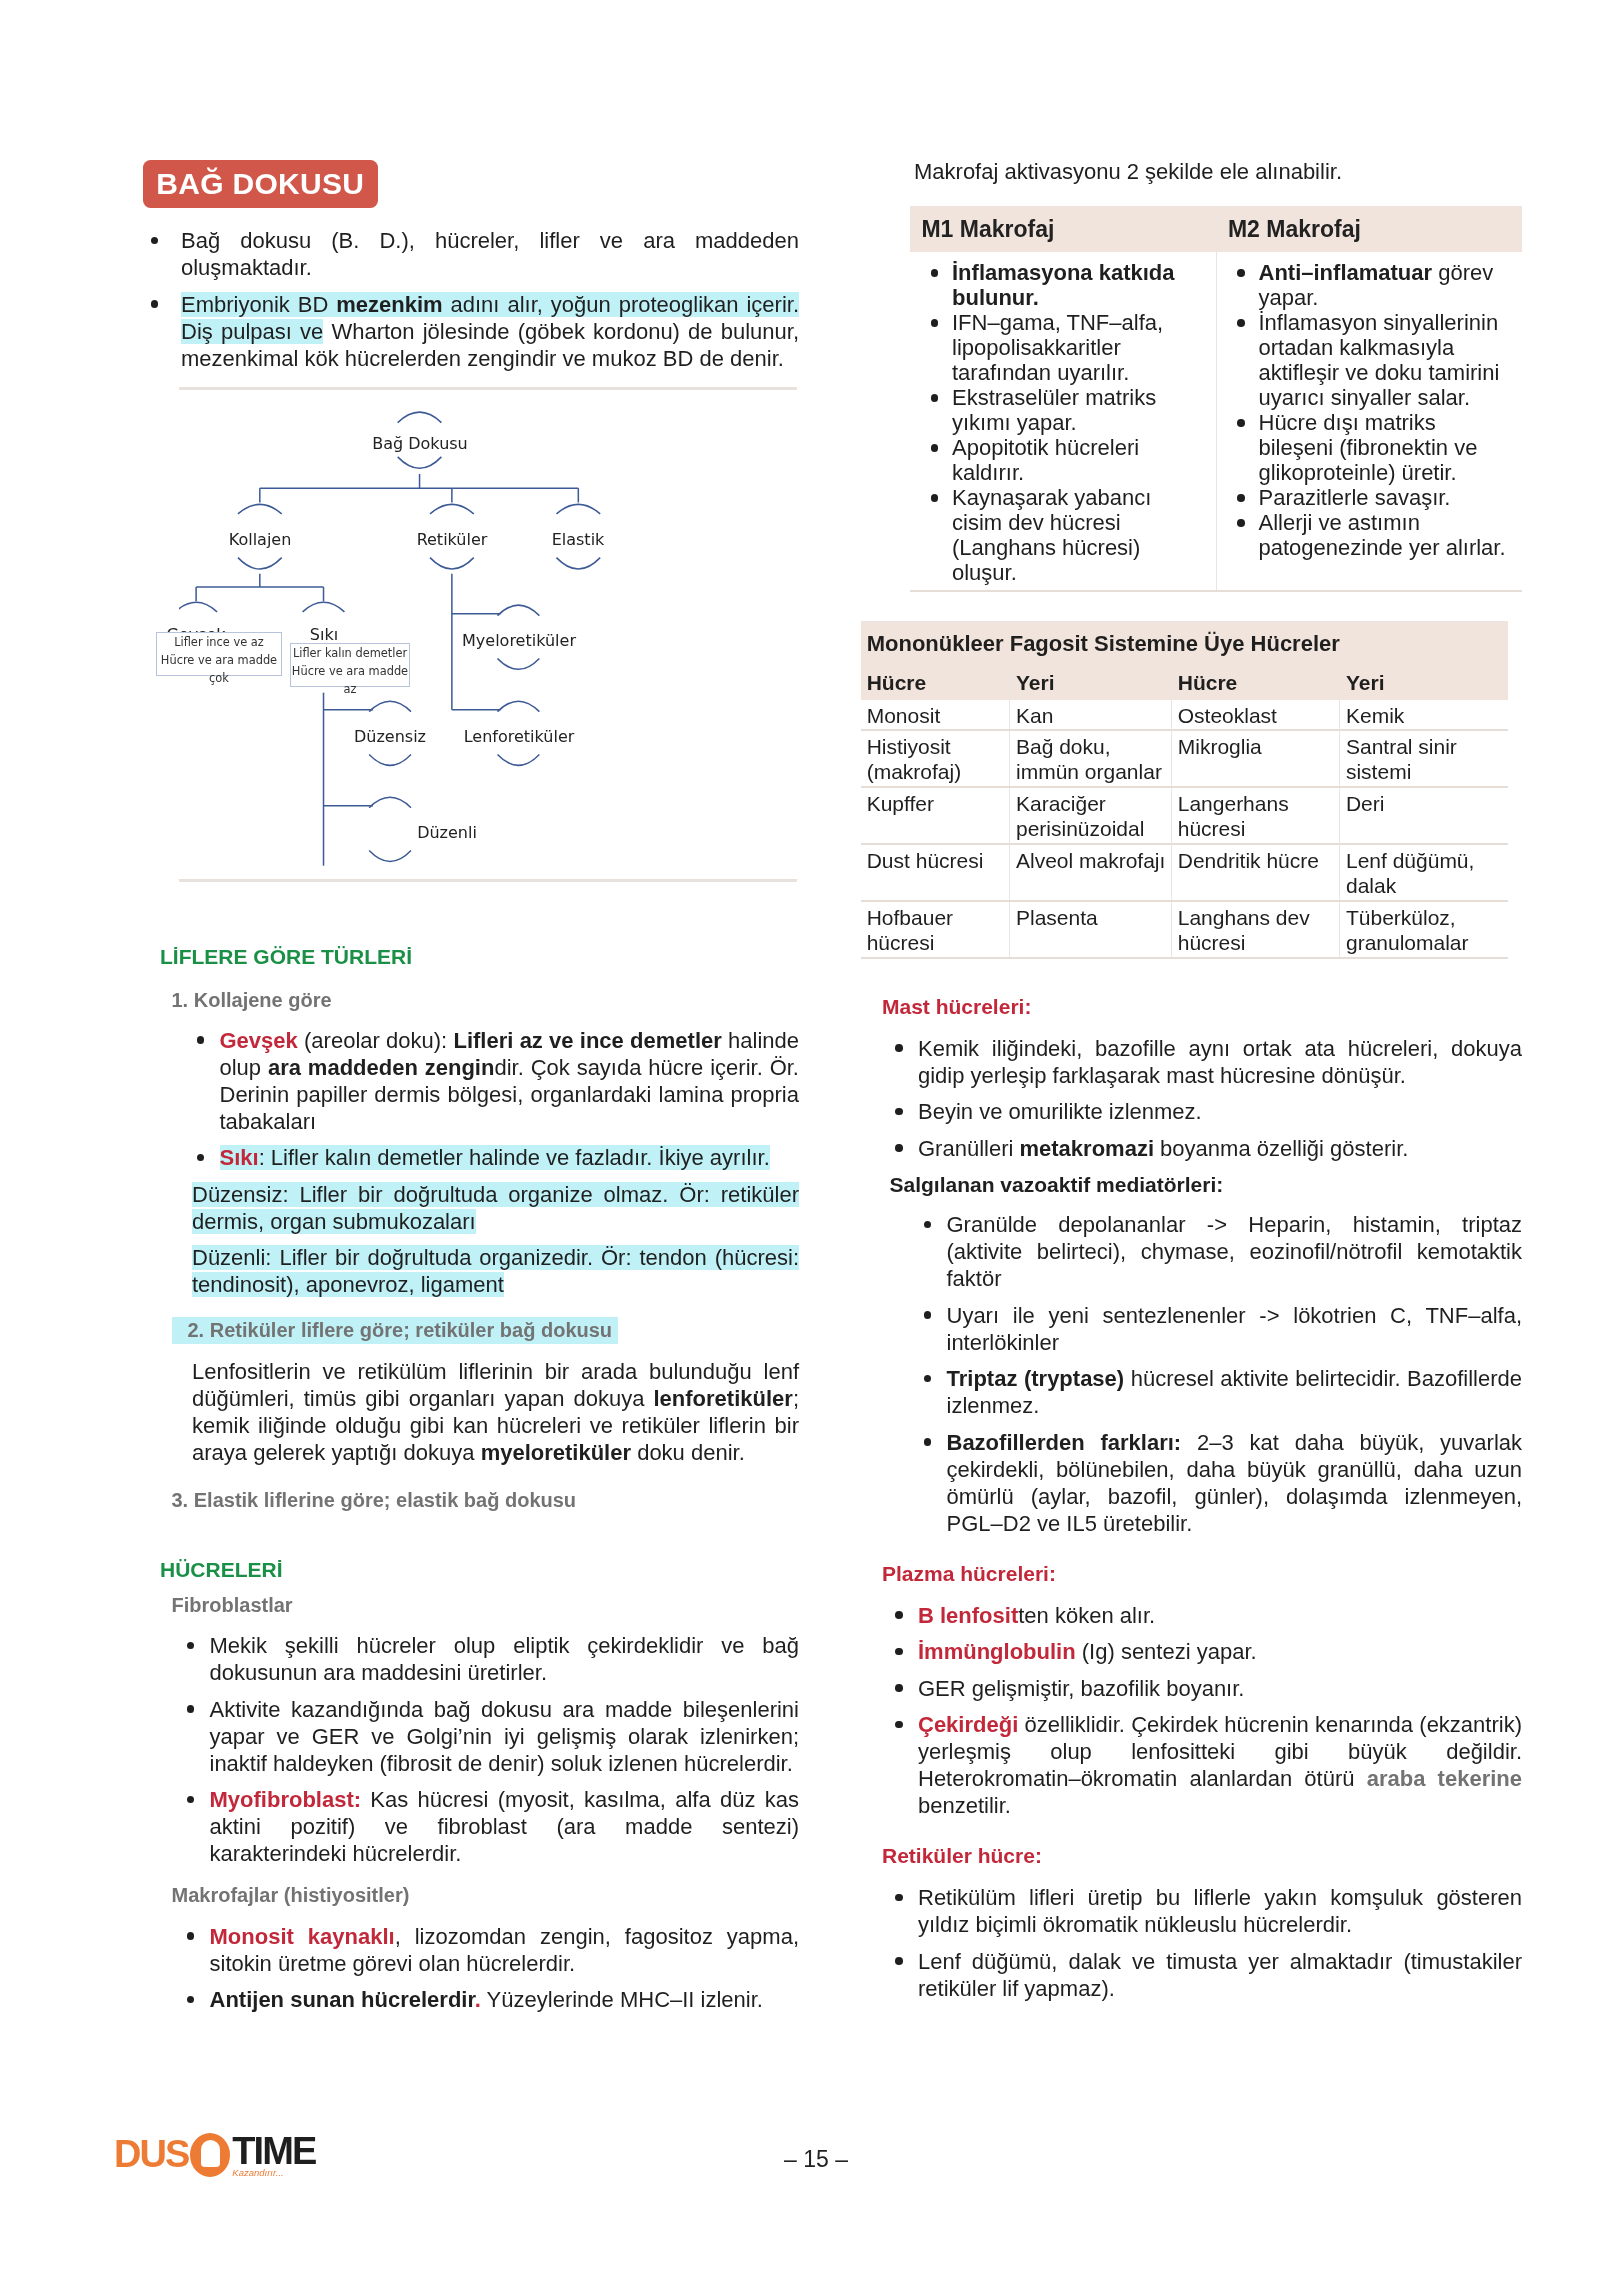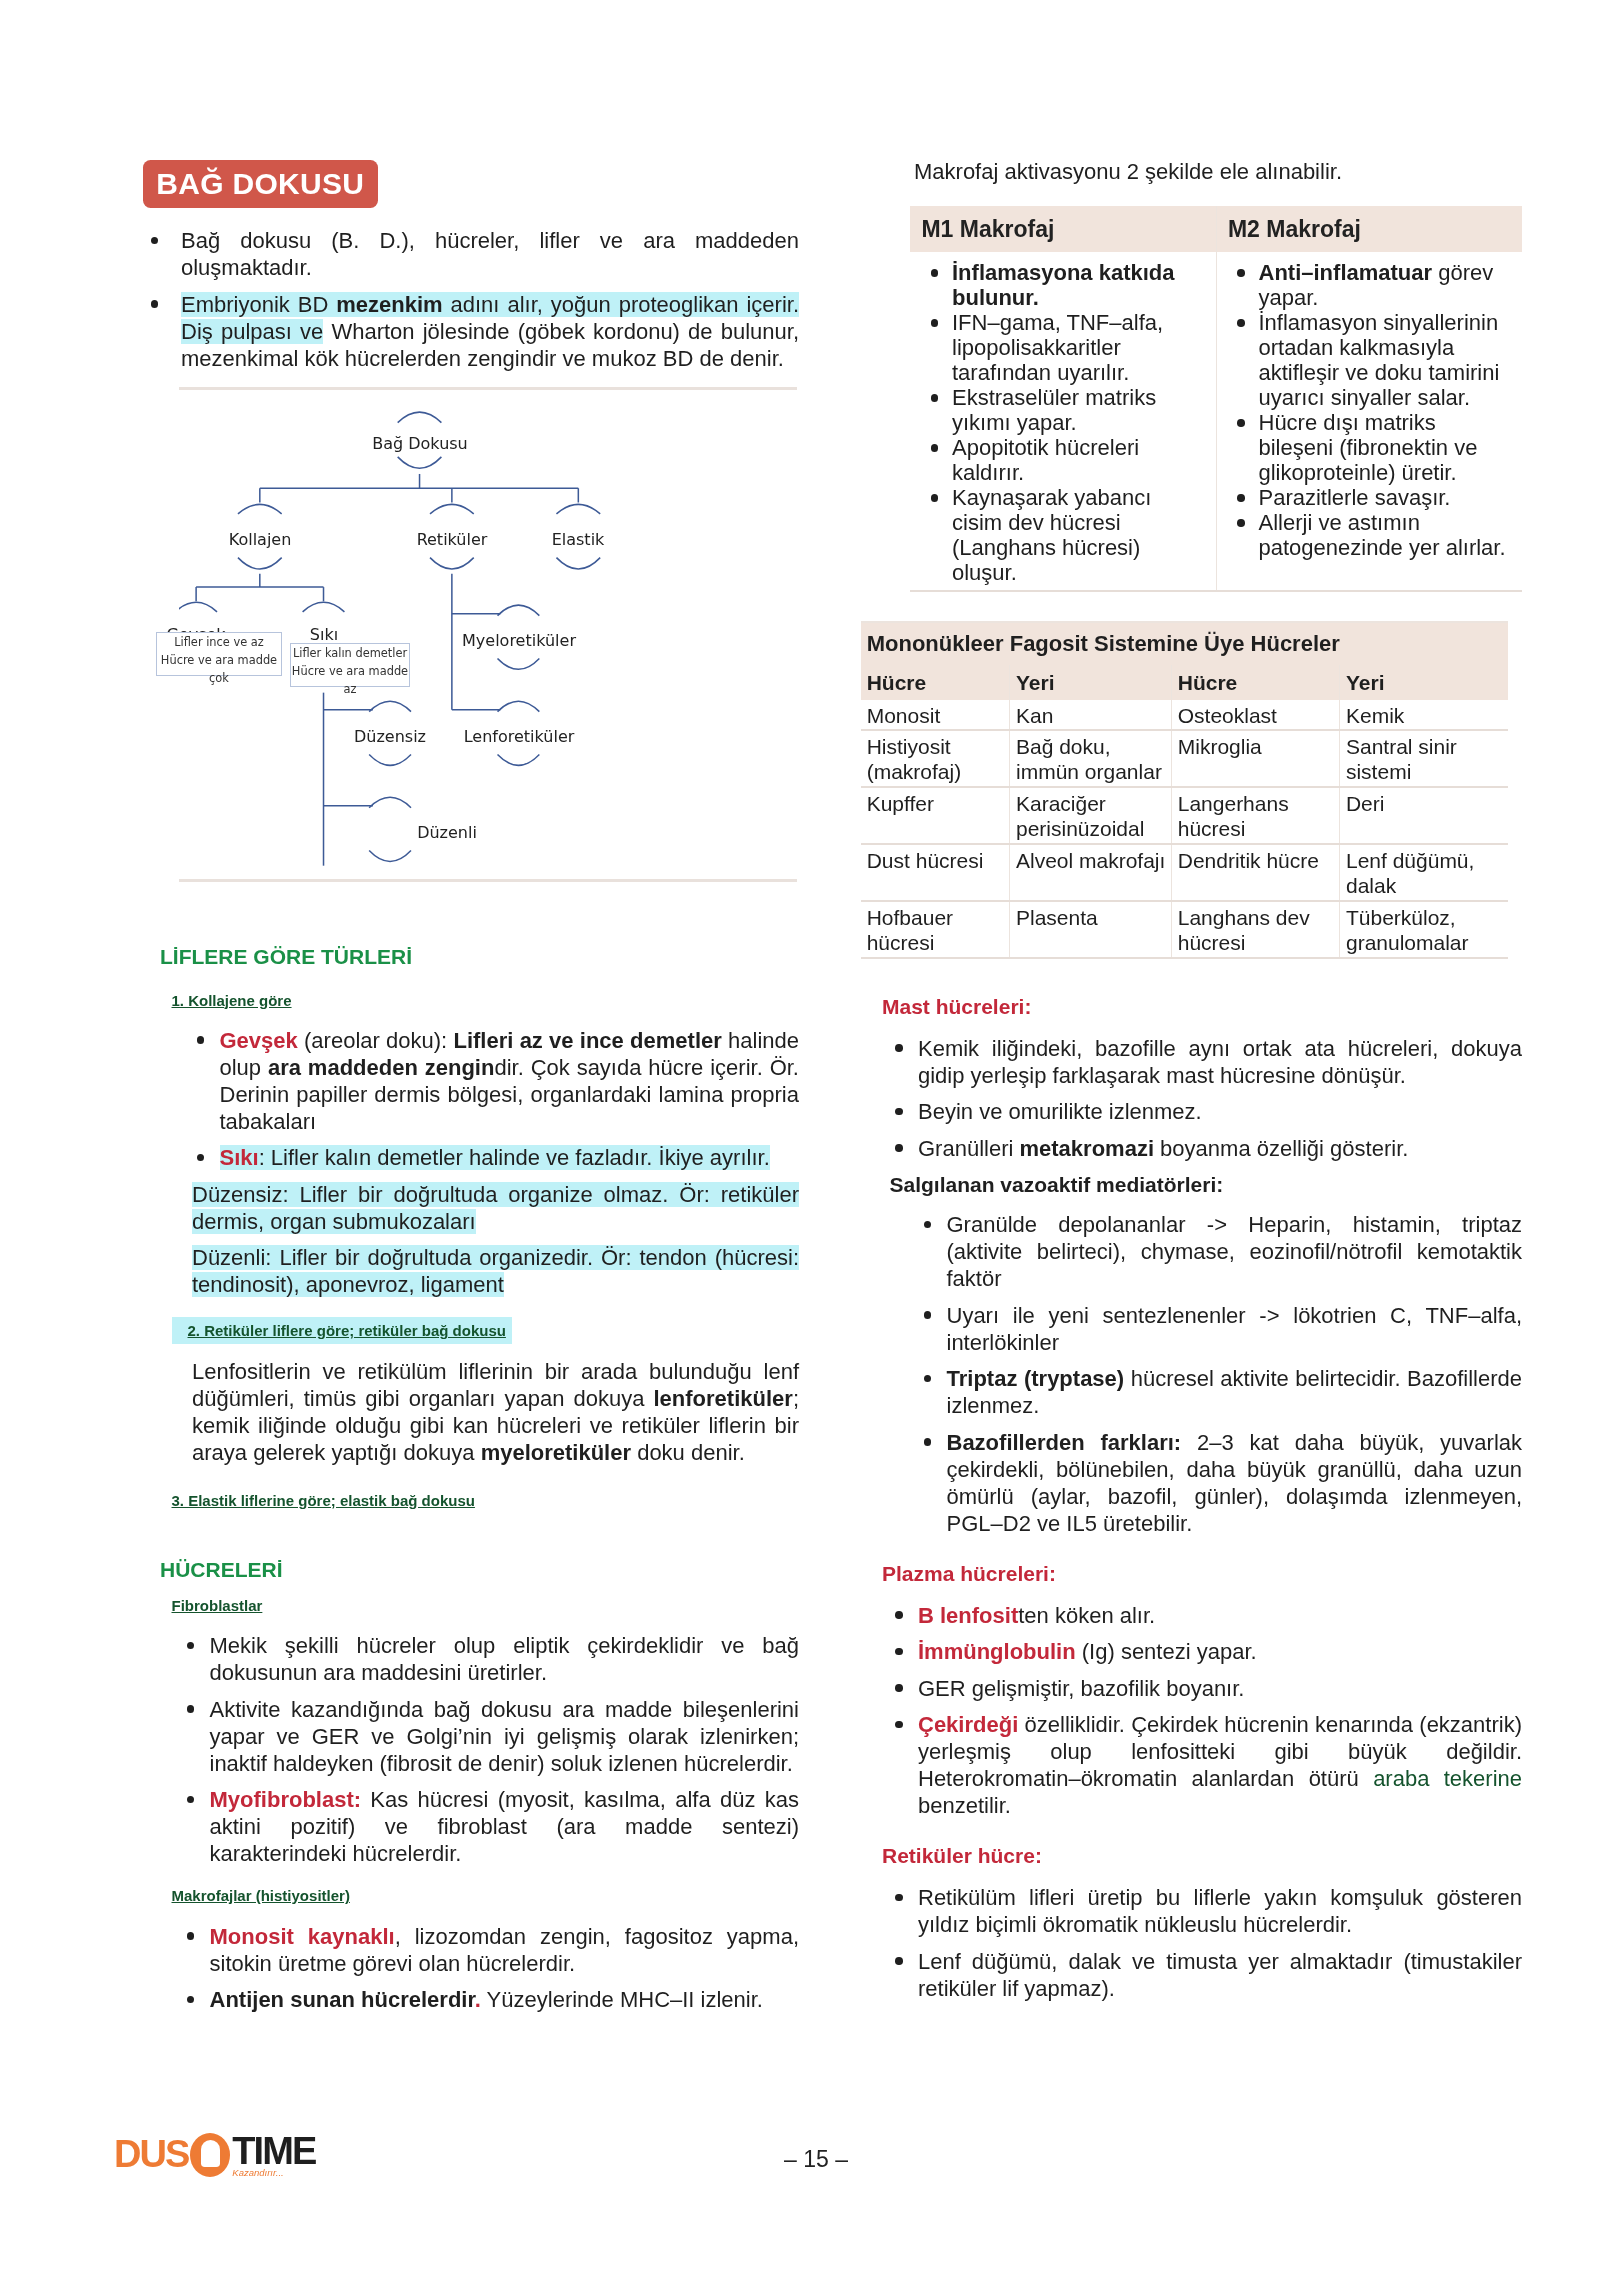--- a/index.html
+++ b/index.html
@@ -35,21 +35,21 @@
   ul.bullets > li::before {
     content: "";
     position: absolute;
     left: 5.7px; top: 9.5px;
     width: 7.6px; height: 7.6px;
     border-radius: 50%;
     background: #1f1f1f;
   }
   .hl { background: #bff1f7; }
   .red { color: #c3283a; font-weight: bold; }
-  .navy { color: #14532d; font-weight: normal; }
+  .navy { color: #737373; font-weight: bold; }
   b { font-weight: bold; }
 
   .intro { margin-top: 19px; margin-left: 0; }
   .intro li { padding-left: 38px !important; }
   .intro li::before { left: 7.6px !important; }
 
   
   .diagram {
     position: relative;
     margin-top: 15px;
@@ -79,26 +79,25 @@
     background: #fff;
   }
 
   .section-green {
     color: #1a9047;
     font-weight: bold;
     font-size: 21px;
     margin-top: 46px;
   }
   .sub-red {
-    color: #14532d;
-    font-weight: bold;
-    font-size: 15px;
+    color: #737373;
+    font-weight: bold;
+    font-size: 20px;
     margin-left: 28.5px;
     margin-top: 17px;
-    text-decoration: underline;
   }
   .sub-red.hl-bar { display: inline-block; background: #bff1f7; padding-right: 5.7px; margin-left: 28.5px; padding-left: 16px; }
   .indent-block { margin-left: 76px; margin-top: 13.3px; }
   .para { margin-left: 76px; text-align: justify; margin-top: 13.3px; }
   .para-hl-block { margin-left: 49px; text-align: justify; margin-top: 9.5px; }
 
   
   .intro-r { margin-left: 0; margin-bottom: 21px; }
   table { border-collapse: collapse; width: 100%; }
   .mac-table th {

